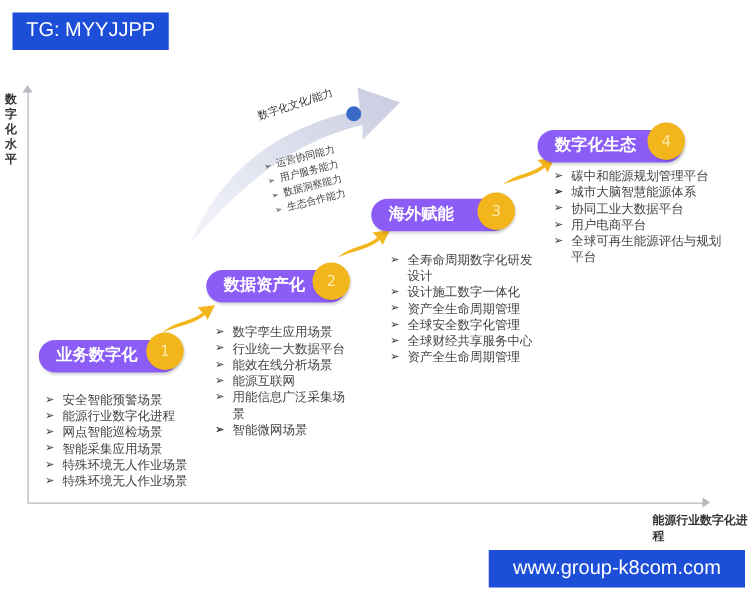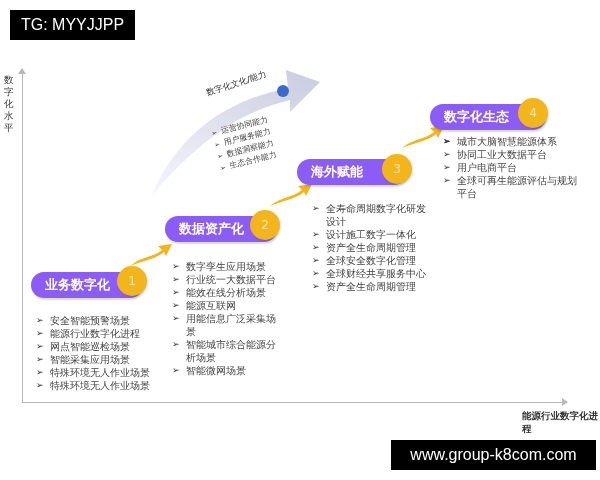--- a/index.html
+++ b/index.html
@@ -3,33 +3,33 @@
 <meta charset="utf-8">
 <style>
   html, body { margin:0; padding:0; }
   body {
     width:600px; height:480px; position:relative; overflow:hidden;
     background:#ffffff;
     font-family:"DejaVu Sans","Liberation Sans",sans-serif;
     color:#333;
   }
   .wm {
-    position:absolute; background:#000000; color:#fff;
+    position:absolute; background:#1d4ed8; color:#fff;
     font-family:"Liberation Sans","DejaVu Sans",sans-serif;
   }
   .wm-top { left:10px; top:10px; width:125px; height:30px; line-height:30px; font-size:16px; text-align:center; }
   .wm-bottom { left:391px; top:440px; width:205px; height:30px; line-height:30px; font-size:16px; text-align:center; }
 
   .y-axis-line { position:absolute; left:22px; top:72px; width:1px; height:330px; background:#b8b8c0; }
   .y-axis-arrow { position:absolute; left:18px; top:68px; width:0; height:0;
     border-left:4px solid transparent; border-right:4px solid transparent; border-bottom:6px solid #b8b8c0; }
   .x-axis-line { position:absolute; left:22px; top:402px; width:542px; height:1px; background:#b8b8c0; }
   .x-axis-arrow { position:absolute; left:562px; top:398px; width:0; height:0;
     border-top:4px solid transparent; border-bottom:4px solid transparent; border-left:6px solid #b8b8c0; }
-  .y-label { position:absolute; left:4px; top:74px; width:12px; font-size:9.5px; font-weight:normal; color:#333; line-height:12px; word-break:break-all; }
+  .y-label { position:absolute; left:4px; top:74px; width:12px; font-size:9.5px; font-weight:bold; color:#333; line-height:12px; word-break:break-all; }
   .x-label { position:absolute; left:478px; top:410px; font-size:9.5px; font-weight:bold; color:#333;margin-left:44px; }
 
   .pill {
     position:absolute; height:26px; border-radius:13px;
     background:#8b5cf6; color:#fff; font-size:13px; font-weight:bold;
     line-height:26px; padding-left:14px; box-sizing:border-box;
     box-shadow:1px 2px 2px rgba(0,0,0,0.15);
   }
   .badge {
     position:absolute; width:30px; height:30px; border-radius:50%;
@@ -102,37 +102,37 @@
 </ul>
 
 <div class="pill" style="left:165px;top:216px;width:112px;">数据资产化</div>
 <div class="badge" style="left:250px;top:210px;">2</div>
 <ul class="list" style="left:172px;top:260px;width:110px;">
   <li><span class="bullet">➢</span><span>数字孪生应用场景</span></li>
   <li><span class="bullet">➢</span><span>行业统一大数据平台</span></li>
   <li><span class="bullet">➢</span><span>能效在线分析场景</span></li>
   <li><span class="bullet">➢</span><span>能源互联网</span></li>
   <li><span class="bullet">➢</span><span>用能信息广泛采集场景</span></li>
-  <li><span class="bullet">➢</span><span>智能城市综合能源分析场景</span></li>
+  <li><span class="bullet">➢</span></li>
   <li><span class="bullet">➢</span><span>智能微网场景</span></li>
 </ul>
 
 <div class="pill" style="left:297px;top:159px;width:110px;">海外赋能</div>
 <div class="badge" style="left:382px;top:154px;">3</div>
 <ul class="list" style="left:312px;top:202px;width:120px;">
   <li><span class="bullet">➢</span><span>全寿命周期数字化研发设计</span></li>
   <li><span class="bullet">➢</span><span>设计施工数字一体化</span></li>
   <li><span class="bullet">➢</span><span>资产全生命周期管理</span></li>
   <li><span class="bullet">➢</span><span>全球安全数字化管理</span></li>
   <li><span class="bullet">➢</span><span>全球财经共享服务中心</span></li>
   <li><span class="bullet">➢</span><span>资产全生命周期管理</span></li>
 </ul>
 
 <div class="pill" style="left:430px;top:104px;width:116px;">数字化生态</div>
 <div class="badge" style="left:518px;top:98px;">4</div>
 <ul class="list" style="left:443px;top:135px;width:140px;">
-  <li><span class="bullet">➢</span></li>
+  <li><span class="bullet">➢</span><span>碳中和能源规划管理平台</span></li>
   <li><span class="bullet">➢</span></li>
   <li><span class="bullet">➢</span><span>城市大脑智慧能源体系</span></li>
   <li><span class="bullet">➢</span><span>协同工业大数据平台</span></li>
   <li><span class="bullet">➢</span><span>用户电商平台</span></li>
   <li><span class="bullet">➢</span><span>全球可再生能源评估与规划平台</span></li>
 </ul>
 
 </body></html>

